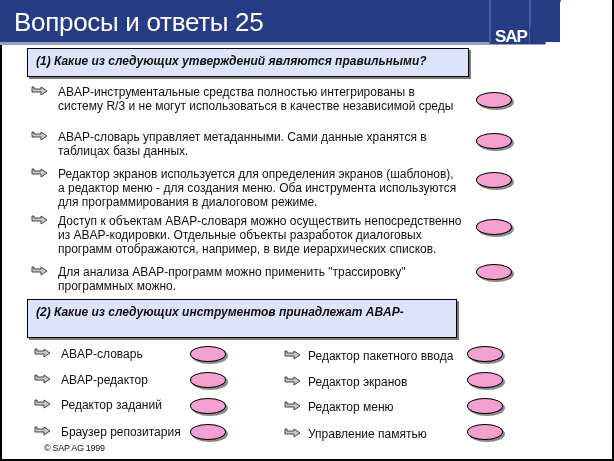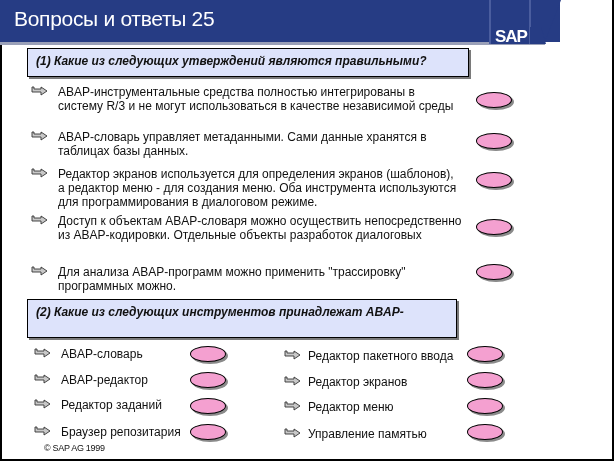--- a/index.html
+++ b/index.html
@@ -2,21 +2,21 @@
 <html><head>
 <meta charset="utf-8">
 <style>
   html, body { margin:0; padding:0; }
   body { width:614px; height:461px; position:relative; background:#ffffff; overflow:hidden;
          font-family:"Liberation Sans", sans-serif; color:#000; }
   .frame { position:absolute; left:0; top:0; width:611px; height:458px; border-left:2px solid #000;
            border-right:2px solid #000; border-bottom:2px solid #000; box-sizing:border-box; width:614px; height:461px; }
   .header { position:absolute; left:0; top:0; width:560px; height:42px; background:#263c84; }
   .header-line { position:absolute; left:0; top:42px; width:545px; height:3px; background:#9aa0b8; }
-  .title { position:absolute; left:14px; top:7px; font-size:21px; color:#fff; letter-spacing:-0.3px;text-align:center; }
+  .title { position:absolute; left:14px; top:7px; font-size:26px; color:#fff; letter-spacing:-0.3px;text-align:center; }
   .logo { position:absolute; left:489px; top:0; width:72px; height:44px; }
   .qbox { position:absolute; background:#dde3fb; border:1px solid #000; box-shadow:2px 2px 0 #7a7a7a;
           font-style:italic; font-weight:bold; font-size:12px; color:#111; box-sizing:border-box; }
   .q1 { left:27px; top:48px; width:442px; height:29px; padding:5px 0 0 8px; }
   .q2 { left:27px; top:299px; width:430px; height:39px; padding:4px 0 0 8px; line-height:16px; }
   .q2 .indent { padding-left:20px; }
   .item { position:absolute; font-size:12px; line-height:14px; color:#111; }
   .item .arrow { position:absolute; left:0; top:1px; width:18px; height:12px; }
   .item .text { position:absolute; left:27px; top:0; }
   .oval { position:absolute; width:36px; height:16px; border-radius:50%; background:#f4a0d0;
@@ -76,20 +76,21 @@
       </div>
     </div>
     <div class="oval" style="left: 476px; top: 172px;"></div>
     <div class="item" style="left: 31px; top: 214px; width: 440px;">
       <span class="arrow"><svg viewBox="0 0 18 12" width="18" height="12">
           <path d="M1,1 L1,6 L10,6 L10,9 L16,5 L10,1 L10,3 L3,3 L3,1 Z" fill="#c8c8c8" stroke="#333" stroke-width="0.9" stroke-linejoin="round"></path>
         </svg></span>
       <div class="text">
         <div>Доступ к объектам ABAP-словаря можно осуществить непосредственно</div>
         <div>из ABAP-кодировки. Отдельные объекты разработок диалоговых</div>
+        <div>программ отображаются, например, в виде иерархических списков.</div>
       </div>
     </div>
     <div class="oval" style="left: 476px; top: 219px;"></div>
     <div class="item" style="left: 31px; top: 265px; width: 440px;">
       <span class="arrow"><svg viewBox="0 0 18 12" width="18" height="12">
           <path d="M1,1 L1,6 L10,6 L10,9 L16,5 L10,1 L10,3 L3,3 L3,1 Z" fill="#c8c8c8" stroke="#333" stroke-width="0.9" stroke-linejoin="round"></path>
         </svg></span>
       <div class="text">
         <div>Для анализа ABAP-программ можно применить "трассировку"</div>
         <div>программных можно.</div>

